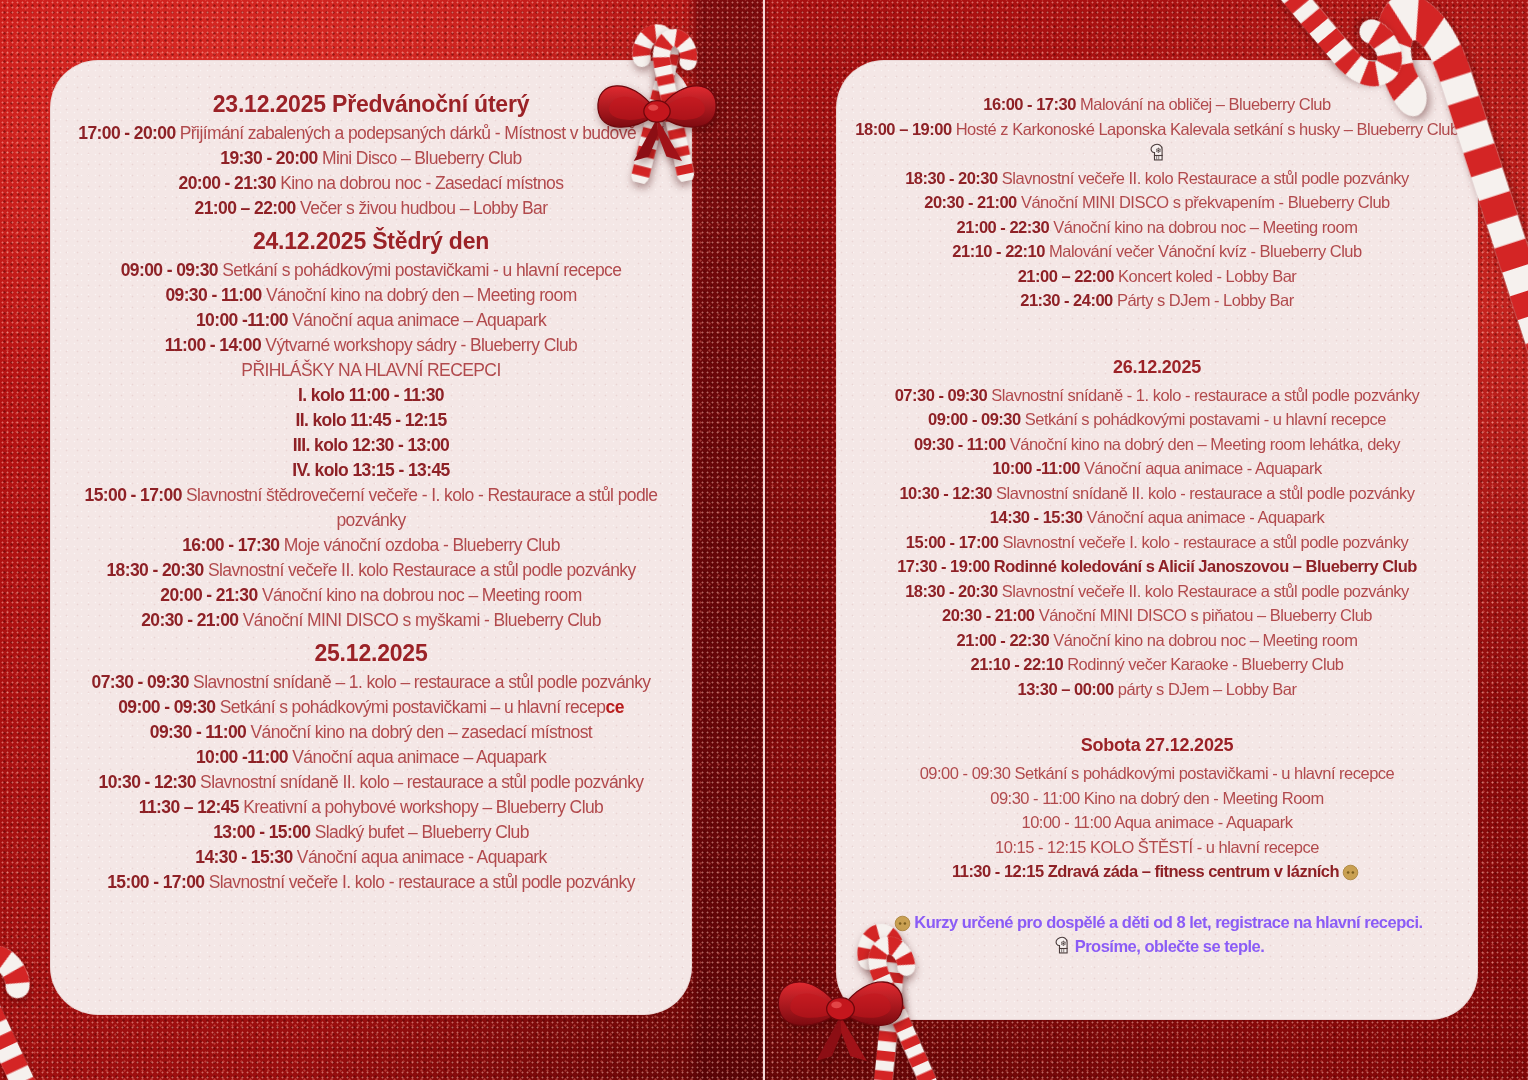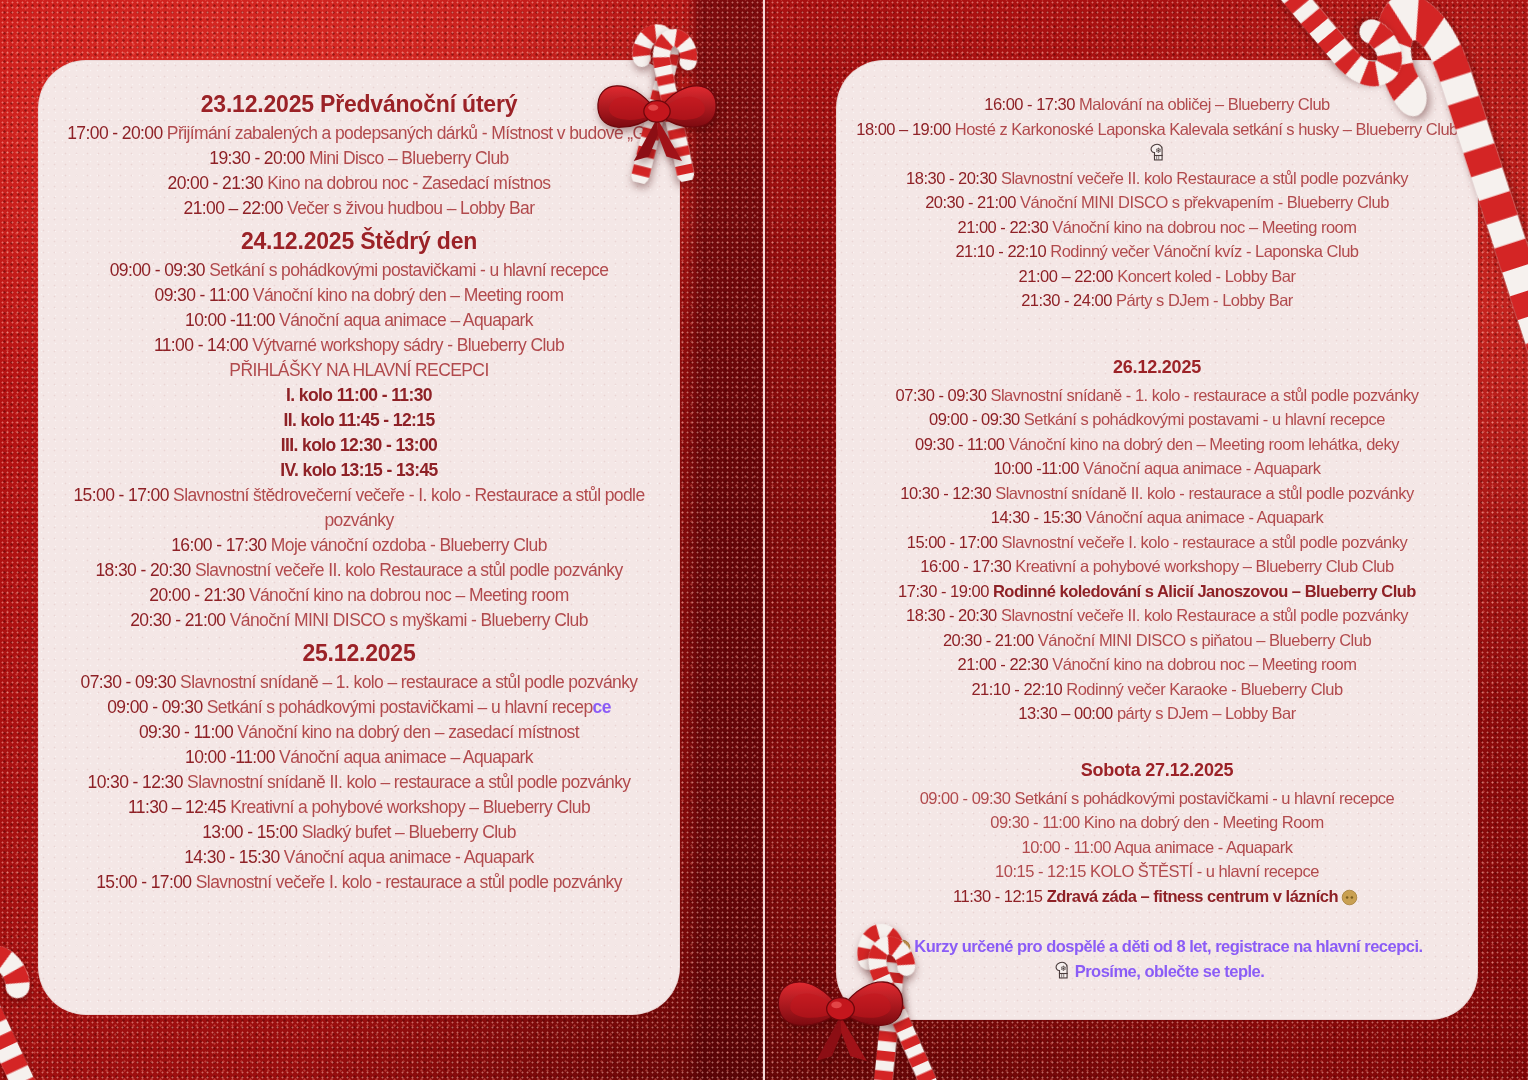--- a/index.html
+++ b/index.html
@@ -29,34 +29,34 @@
     box-shadow:0 0 0 1px rgba(120,20,20,.08) inset;
   }
   .page::before{
     content:"";position:absolute;inset:0;border-radius:inherit;pointer-events:none;
     background-image:
       radial-gradient(circle, rgba(255,255,255,.55) .5px, transparent 1.1px),
       radial-gradient(circle, rgba(190,120,120,.16) .5px, transparent 1.2px);
     background-size:7px 7px, 11px 11px;
   }
   .page-inner{position:relative;z-index:1;text-align:center;}
-  .page.left{left:38px;top:60px;width:642px;height:955px;}
+  .page.left{left:50px;top:60px;width:642px;height:955px;}
   .page.left .page-inner{padding:24px 15px 0;}
   .page.right{left:836px;top:60px;width:642px;height:960px;}
   .page.right .page-inner{padding:32px 11px 0;}
 
   .heading{margin:6px 0 2px;font-weight:700;color:#9b2227;letter-spacing:-0.2px;}
   .page.left  .heading{font-size:23px;line-height:29px;}
   .page.right .heading{font-size:18px;line-height:28px;}
   .entry{margin:0;color:#b14a4d;}
   .page.left  .entry{font-size:17.5px;line-height:25px;letter-spacing:-0.6px;}
   .page.right .entry{font-size:16.5px;line-height:24.5px;letter-spacing:-0.5px;}
-  .entry .time{color:#8e2126;font-weight:400;}
+  .entry .time{color:#8e2126;font-weight:700;}
   .entry.bold, .entry.bold .txt{color:#8e2126;font-weight:700;}
-  .entry .tailb{color:#8b5cf6;font-weight:700;margin-top:29px;}
+  .entry .tailb{color:#b91c1c;font-weight:700;margin-top:29px;}
   .footnotes{margin-top:26px;}
   .footnotes .entry{font-size:15.5px;line-height:23px;color:#8b5cf6;font-weight:700;letter-spacing:-0.4px;}
   .ic{display:inline-block;vertical-align:-4px;margin:0 3px;}
   .ic svg{display:block;}
 
   .decor{position:absolute;z-index:4;pointer-events:none;filter:drop-shadow(2px 4px 4px rgba(60,0,0,.4));}
   .decor svg{display:block;overflow:visible;}
 </style>
 </head>
 <body>
@@ -133,34 +133,33 @@
           <p class="entry"><strong class="time">18:00 – 19:00</strong> <span class="txt">Hosté z Karkonoské Laponska Kalevala setkání s husky – Blueberry Club</span><span class="ic"><svg width="19" height="21" viewBox="0 0 24 26">
                 <path d="M8.5 3.2 C13 1.2 17.8 4.2 17.8 9 L17.8 16.8 L8.2 16.8 L8.2 13 C5.4 13.2 3.2 10.4 4.1 7.2 C4.8 5 6.4 4.1 8.5 3.2 Z" fill="#f7f0ef" stroke="#4a3b3b" stroke-width="1.4"></path>
                 <rect x="8.2" y="16.8" width="9.6" height="5.6" fill="#fbf6f5" stroke="#4a3b3b" stroke-width="1.4"></rect>
                 <line x1="11" y1="17.5" x2="11" y2="21.8" stroke="#4a3b3b" stroke-width="0.9"></line>
                 <line x1="13.6" y1="17.5" x2="13.6" y2="21.8" stroke="#4a3b3b" stroke-width="0.9"></line>
                 <text x="13" y="13.4" font-size="9.5" fill="#3c2f2f" text-anchor="middle">❄</text>
               </svg></span></p>
           <p class="entry"><strong class="time">18:30 - 20:30</strong> <span class="txt">Slavnostní večeře II. kolo Restaurace a stůl podle pozvánky</span></p>
           <p class="entry"><strong class="time">20:30 - 21:00</strong> <span class="txt">Vánoční MINI DISCO s překvapením - Blueberry Club</span></p>
           <p class="entry"><strong class="time">21:00 - 22:30</strong> <span class="txt">Vánoční kino na dobrou noc – Meeting room</span></p>
-          <p class="entry"><strong class="time">21:10 - 22:10</strong> <span class="txt">Rodinný večer Vánoční kvíz - Laponska Club</span></p>
+          <p class="entry"><strong class="time">21:10 - 22:10</strong> <span class="txt">Malování večer Vánoční kvíz - Blueberry Club</span></p>
           <p class="entry"><strong class="time">21:00 – 22:00</strong> <span class="txt">Koncert koled - Lobby Bar</span></p>
           <p class="entry"><strong class="time">21:30 - 24:00</strong> <span class="txt">Párty s DJem - Lobby Bar</span></p>
         </section>
         <section class="section" style="margin-top: 40px;">
           <h2 class="heading">26.12.2025</h2>
           <p class="entry"><strong class="time">07:30 - 09:30</strong> <span class="txt">Slavnostní snídaně - 1. kolo - restaurace a stůl podle pozvánky</span></p>
           <p class="entry"><strong class="time">09:00 - 09:30</strong> <span class="txt">Setkání s pohádkovými postavami - u hlavní recepce</span></p>
           <p class="entry"><strong class="time">09:30 - 11:00</strong> <span class="txt">Vánoční kino na dobrý den – Meeting room lehátka, deky</span></p>
           <p class="entry"><strong class="time">10:00 -11:00</strong> <span class="txt">Vánoční aqua animace - Aquapark</span></p>
           <p class="entry"><strong class="time">10:30 - 12:30</strong> <span class="txt">Slavnostní snídaně II. kolo - restaurace a stůl podle pozvánky</span></p>
           <p class="entry"><strong class="time">14:30 - 15:30</strong> <span class="txt">Vánoční aqua animace - Aquapark</span></p>
           <p class="entry"><strong class="time">15:00 - 17:00</strong> <span class="txt">Slavnostní večeře I. kolo - restaurace a stůl podle pozvánky</span></p>
-          <p class="entry"><strong class="time">16:00 - 17:30</strong> <span class="txt">Kreativní a pohybové workshopy – Blueberry Club Club</span></p>
           <p class="entry bold"><strong class="time">17:30 - 19:00</strong> <span class="txt">Rodinné koledování s Alicií Janoszovou – Blueberry Club</span></p>
           <p class="entry"><strong class="time">18:30 - 20:30</strong> <span class="txt">Slavnostní večeře II. kolo Restaurace a stůl podle pozvánky</span></p>
           <p class="entry"><strong class="time">20:30 - 21:00</strong> <span class="txt">Vánoční MINI DISCO s piňatou – Blueberry Club</span></p>
           <p class="entry"><strong class="time">21:00 - 22:30</strong> <span class="txt">Vánoční kino na dobrou noc – Meeting room</span></p>
           <p class="entry"><strong class="time">21:10 - 22:10</strong> <span class="txt">Rodinný večer Karaoke - Blueberry Club</span></p>
           <p class="entry"><strong class="time">13:30 – 00:00</strong> <span class="txt">párty s DJem – Lobby Bar</span></p>
         </section>
         <section class="section" style="margin-top: 30px;">
           <h2 class="heading">Sobota 27.12.2025</h2>
           <p class="entry"><span class="txt">09:00 - 09:30 Setkání s pohádkovými postavičkami - u hlavní recepce</span></p>

